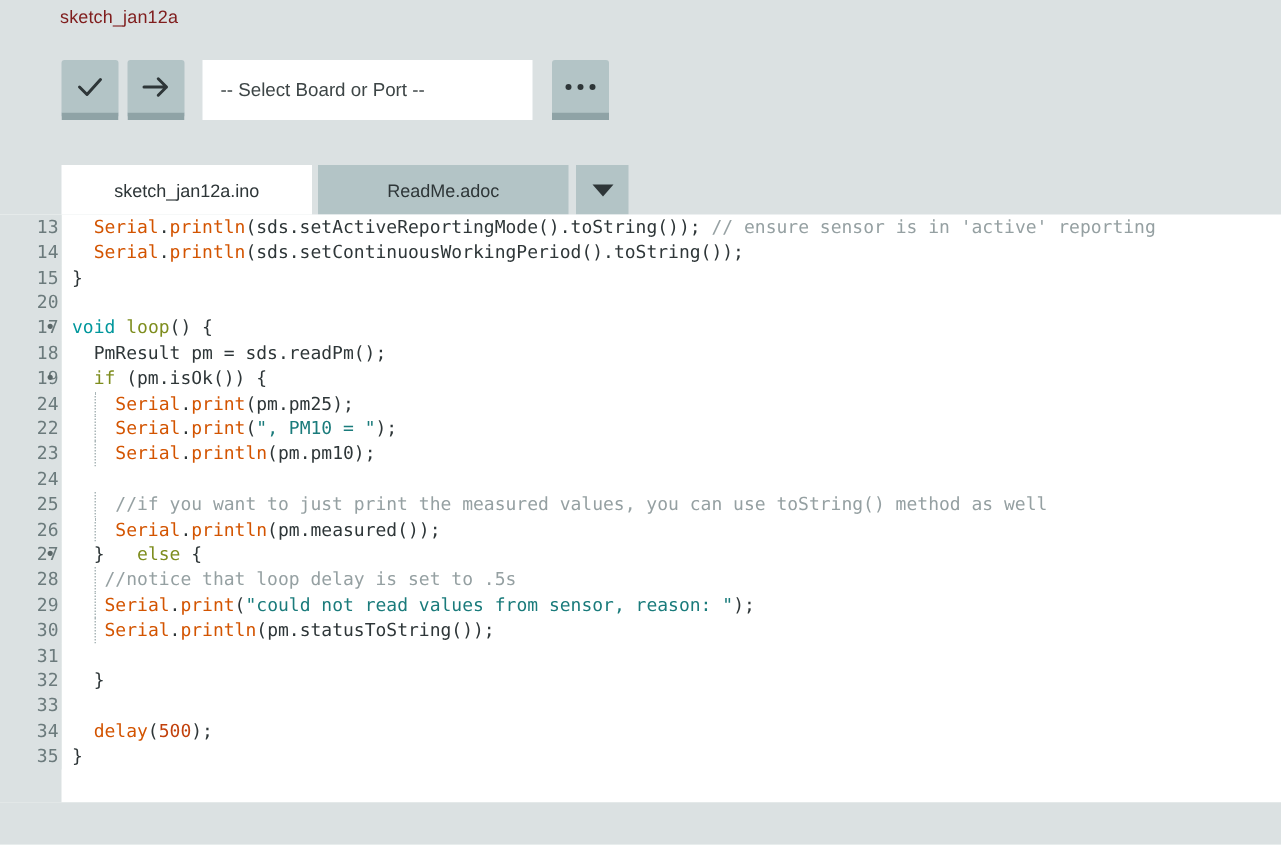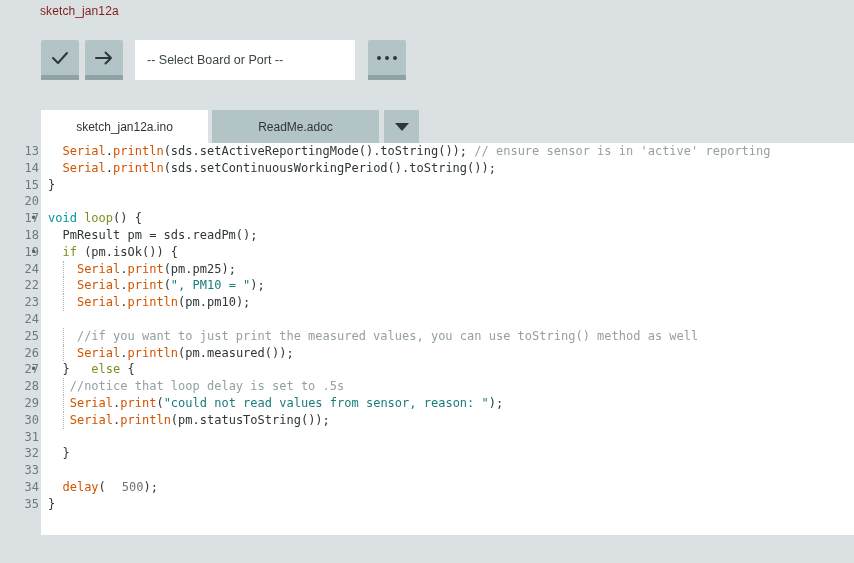--- a/index.html
+++ b/index.html
@@ -205,21 +205,21 @@
     border-left: 1px dotted #aab6b8;
     z-index: 1;
   }
 
   
   .t-kw   { color: #00979c; }   
   .t-ctl  { color: #7e8d1e; }   
   .t-fn   { color: #d35400; }
   .t-str  { color: #1a7b7b; }
   .t-com  { color: #95a0a2; }
-  .t-num  { color: #737373; margin-left: 16px; }
+  .t-num  { color: #c2410c; }
   .t-plain{ color: #2e3638; }
 
   
   #bottom-strip {
     position: absolute;
     left: 0;
     top: 535px;
     width: 854px;
     height: 28px;
     background: #dbe1e2;

